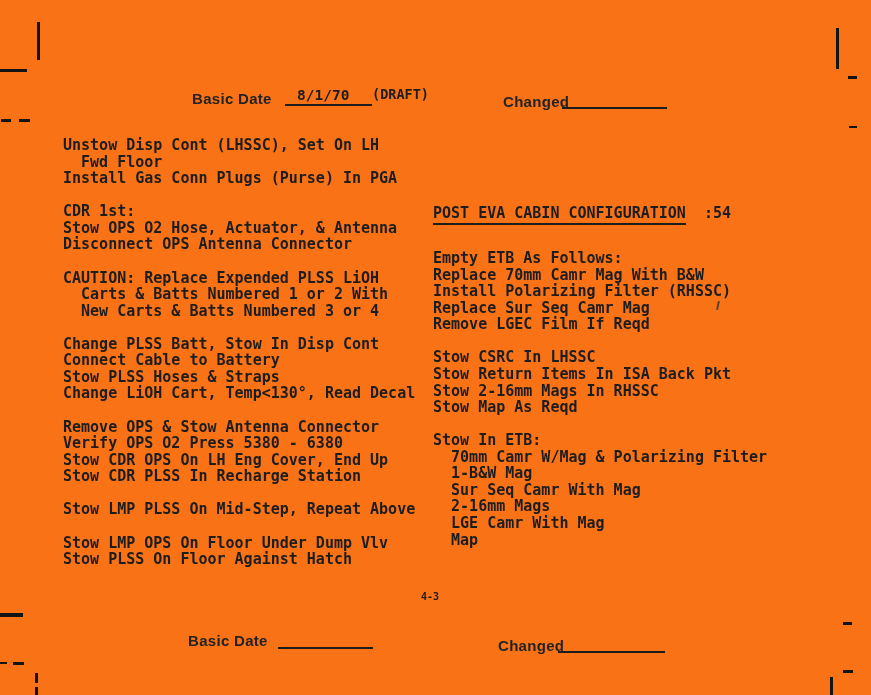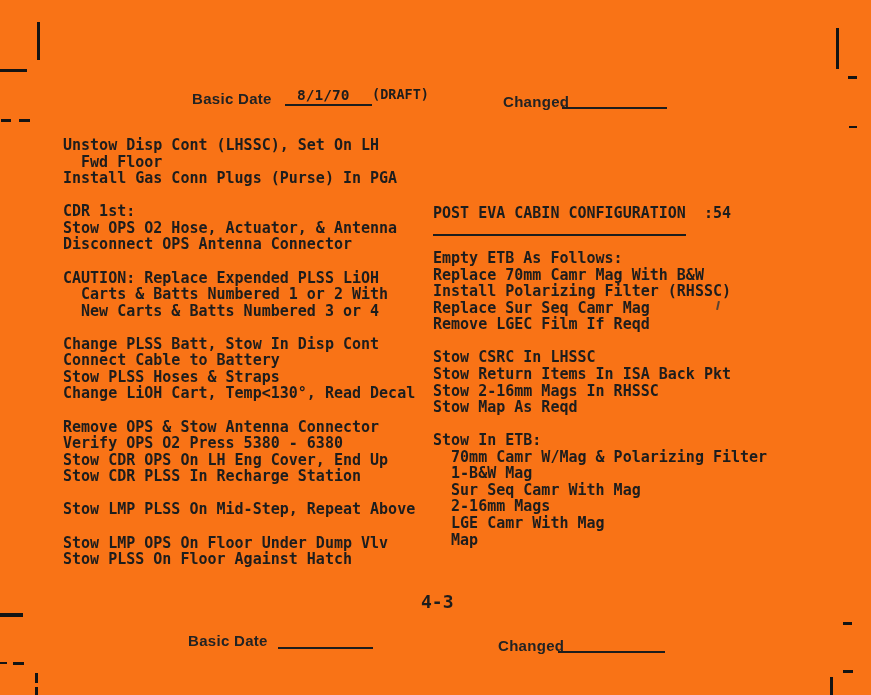--- a/index.html
+++ b/index.html
@@ -18,29 +18,29 @@
     font-size:15px;
     line-height:16.56px;
     font-weight:600;
     color:#1d1d1d;
     white-space:pre;
     letter-spacing:0;
   }
   .mono{
     position:absolute;
     font-family:"DejaVu Sans Mono",monospace;
-    font-size:18px;
+    font-size:10px;
     font-weight:600;
     color:#1d1d1d;
     white-space:pre;
   }
   .heading-line{white-space:pre;}
   .underlined{
     border-bottom:2px solid #1d1d1d;
-    padding-bottom:12px;
+    padding-bottom:1px;
   }
   
   .hdr-label{
     position:absolute;
     font-family:"Liberation Sans",sans-serif;
     font-size:15px;
     font-weight:600;
     letter-spacing:.3px;
     color:#232323;
   }

